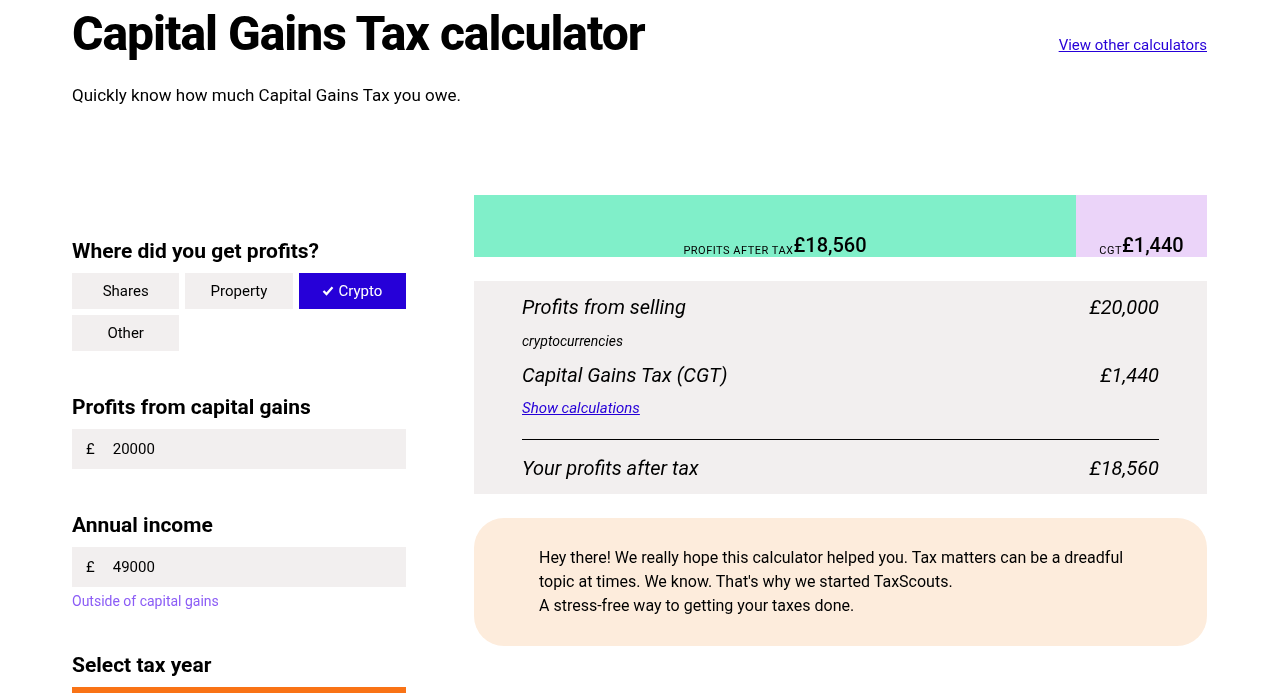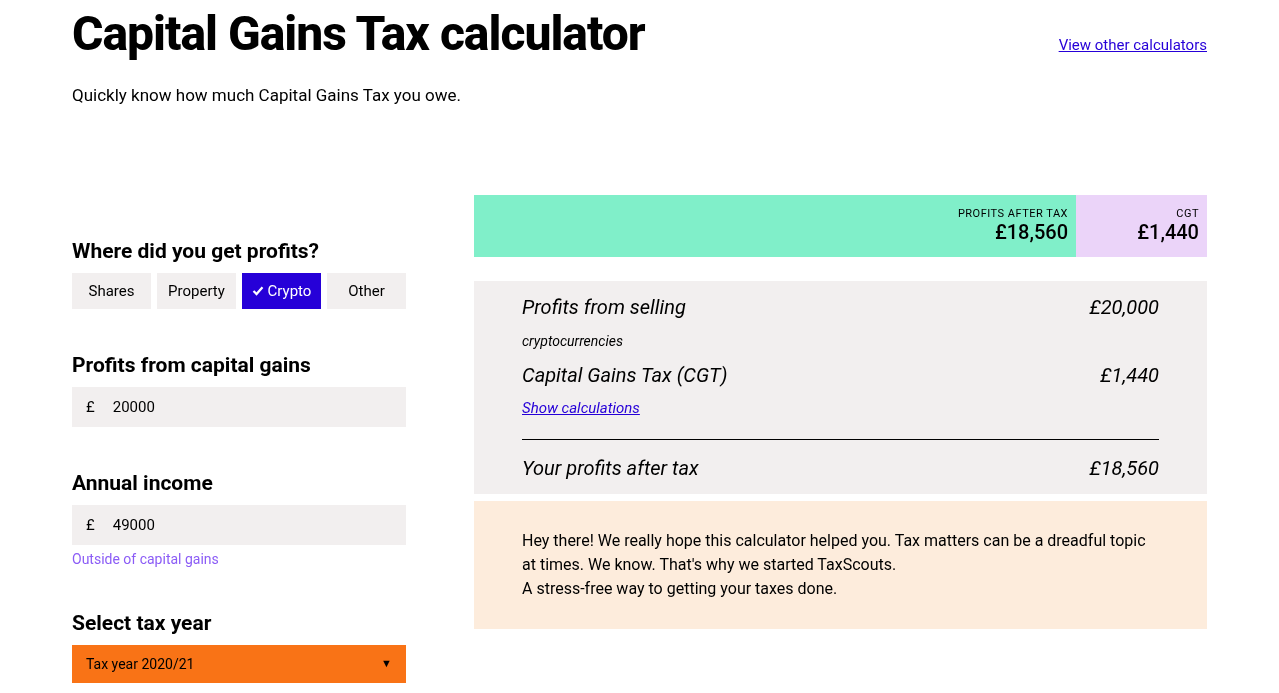--- a/index.html
+++ b/index.html
@@ -47,21 +47,21 @@
     }
     .form-label {
       font-size: 21px;
       font-weight: 700;
       margin-bottom: 10px;
       display: block;
       margin-top: 44px;
     }
     .radio-grid {
       display: grid;
-      grid-template-columns: 1fr 1fr 1fr 1fr;
+      grid-template-columns: 1fr 1fr 1fr;
       gap: 6px;
       margin-bottom: 40px;
     }
     .radio-btn {
       background: #f2efef;
       border: none;
       padding: 9px 0;
       font-size: 15px;
       cursor: pointer;
       font-family: inherit;
@@ -124,21 +124,21 @@
     }
     .results-col {
       flex: 1;
     }
     .summary-bar {
       display: flex;
       height: 62px;
     }
     .summary-segment {
       display: flex;
-      flex-direction: column;
+      flex-direction: row;
       align-items: flex-end;
       justify-content: center;
       padding: 0 8px;
     }
     .summary-segment.profits {
       background: #80efc9;
       flex: 1;
     }
     .summary-segment.cgt {
       background: #ebd4f9;
@@ -185,24 +185,25 @@
       margin-top: 12px;
       cursor: pointer;
     }
     .divider {
       border: none;
       border-top: 1.5px solid #000;
       margin: 22px 0 16px 0;
     }
     .promo {
       background: #fdecdc;
-      margin-top: 7px;
-      padding: 28px 48px;
+      margin-top: 24px;
+      padding: 28px 65px;
       font-size: 16px;
       line-height: 1.5;
+      border-radius: 30px;
     }
   </style>
 </head>
 <body>
 
 <div class="header">
   <h1 class="page-title">Capital Gains Tax calculator</h1>
   <a href="#" class="other-calc-link">View other calculators</a>
 </div>
 

